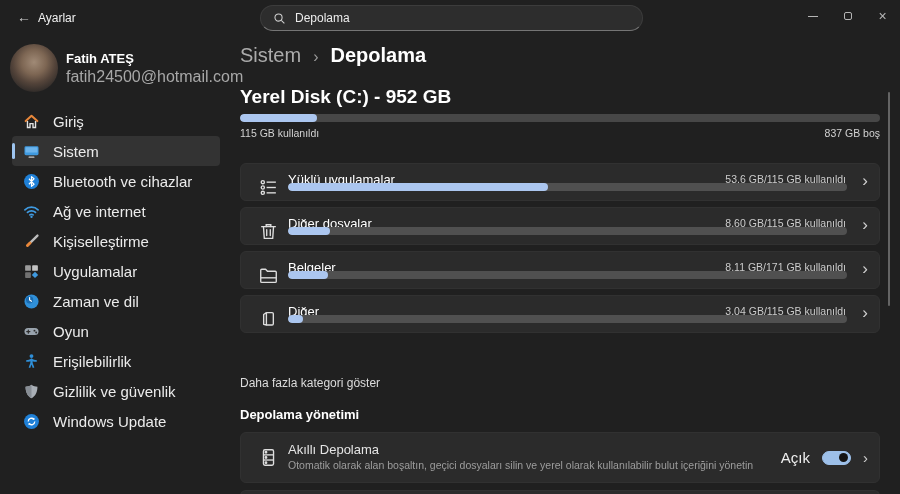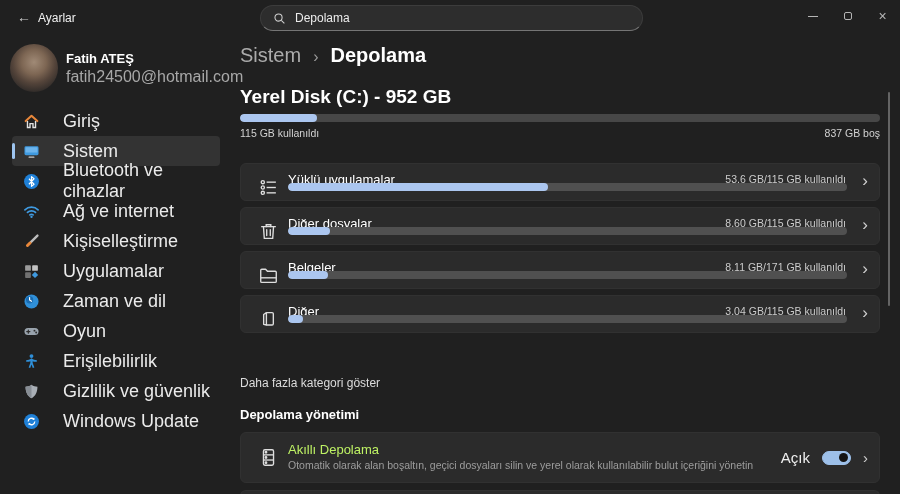--- a/index.html
+++ b/index.html
@@ -19,21 +19,21 @@
   .glyph-max { width:8px; height:8px; border:1px solid #b5b5b5; border-radius:2px; }
   .glyph-close { font-size:14px; line-height:1; }
 
   
   .sidebar { position:absolute; left:0; top:36px; width:232px; bottom:0;text-decoration:underline; }
   .avatar { position:absolute; left:10px; top:8px; width:48px; height:48px; border-radius:50%;
             background:radial-gradient(circle at 50% 38%, #a08a76 0%, #7d6653 32%, #54443a 55%, #2e2a28 80%, #1e1c1b 100%); }
   .user-name { position:absolute; left:66px; top:15px; font-size:13px; font-weight:bold; color:#fff; }
   .user-email { position:absolute; left:66px; top:32px; font-size:16px; color:#a8a8a8; }
   .nav { position:absolute; left:0; top:70px; width:232px; }
-  .nav-item { position:relative; margin:0 12px; height:30px; display:flex; align-items:center; padding-left:11px; gap:23px; border-radius:4px; font-size:18px; color:#ebebeb; }
+  .nav-item { position:relative; margin:0 12px; height:30px; display:flex; align-items:center; padding-left:11px; gap:13px; border-radius:4px; font-size:15px; color:#ebebeb; }
   .nav-item.selected { background:#333333; }
   .nav-item.selected::before { content:""; position:absolute; left:0; top:7px; width:3px; height:16px; border-radius:2px; background:#9ec5f0; }
   .nav-icon { width:17px; height:17px; flex:0 0 17px; display:flex; }
 
   
   .main { position:absolute; left:240px; top:36px; width:640px; bottom:0; }
   .breadcrumb { position:absolute; top:8px; left:0; display:flex; align-items:center; gap:12px; }
   .bc-parent { font-size:20px; color:#ababab; }
   .bc-sep { font-size:16px; color:#9a9a9a; padding-top:2px; }
   .bc-current { font-size:20px; font-weight:600; color:#ffffff; }
@@ -48,21 +48,21 @@
   .cat-label { position:absolute; left:47px; top:8px; font-size:13px; color:#fff; }
   .cat-usage { position:absolute; right:33px; top:9px; font-size:10.5px; color:#cccccc; }
   .cat-bar { position:absolute; left:47px; right:32px; bottom:9px; height:8px; background:#505050; border-radius:4px; overflow:hidden; }
   .chev { position:absolute; right:11px; top:50%; transform:translateY(-56%); font-size:17px; color:#d0d0d0; }
 
   .show-more { position:absolute; top:340px; left:0; font-size:12px; color:#dcdcdc; }
   .section-head { position:absolute; top:371px; left:0; font-size:13px; font-weight:bold; color:#fff; }
 
   .sense-card { position:absolute; top:396px; left:0; width:640px; height:51px; background:#2b2b2b; border:1px solid #313131; border-radius:6px; }
   .sense-icon { position:absolute; left:17px; top:14px; width:21px; height:21px; }
-  .sense-title { position:absolute; left:47px; top:9px; font-size:13px; color:#bef264; }
+  .sense-title { position:absolute; left:47px; top:9px; font-size:13px; color:#e5e5e5; }
   .sense-desc { position:absolute; left:47px; top:26px; font-size:10.5px; color:#9d9d9d; max-width:500px; white-space:nowrap; }
   .sense-right { position:absolute; right:11px; top:0; height:100%; display:flex; align-items:center; gap:12px; }
   .toggle-label { font-size:15px; color:#eee; }
   .toggle { width:29px; height:14px; border-radius:8px; background:#9dc0e9; border:1px solid #9dc0e9; position:relative; }
   .toggle .knob { position:absolute; right:2px; top:1.5px; width:9px; height:9px; border-radius:50%; background:#141414; }
   .sense-chev { font-size:15px; color:#d0d0d0; }
 
   .card-sliver { position:absolute; top:454px; left:0; width:640px; height:6px; background:#2b2b2b; border:1px solid #313131; border-bottom:none; border-radius:6px 6px 0 0; }
 
   .scroll-thumb { position:absolute; right:10px; top:92px; width:2px; height:214px; background:#646464; border-radius:1px; }

